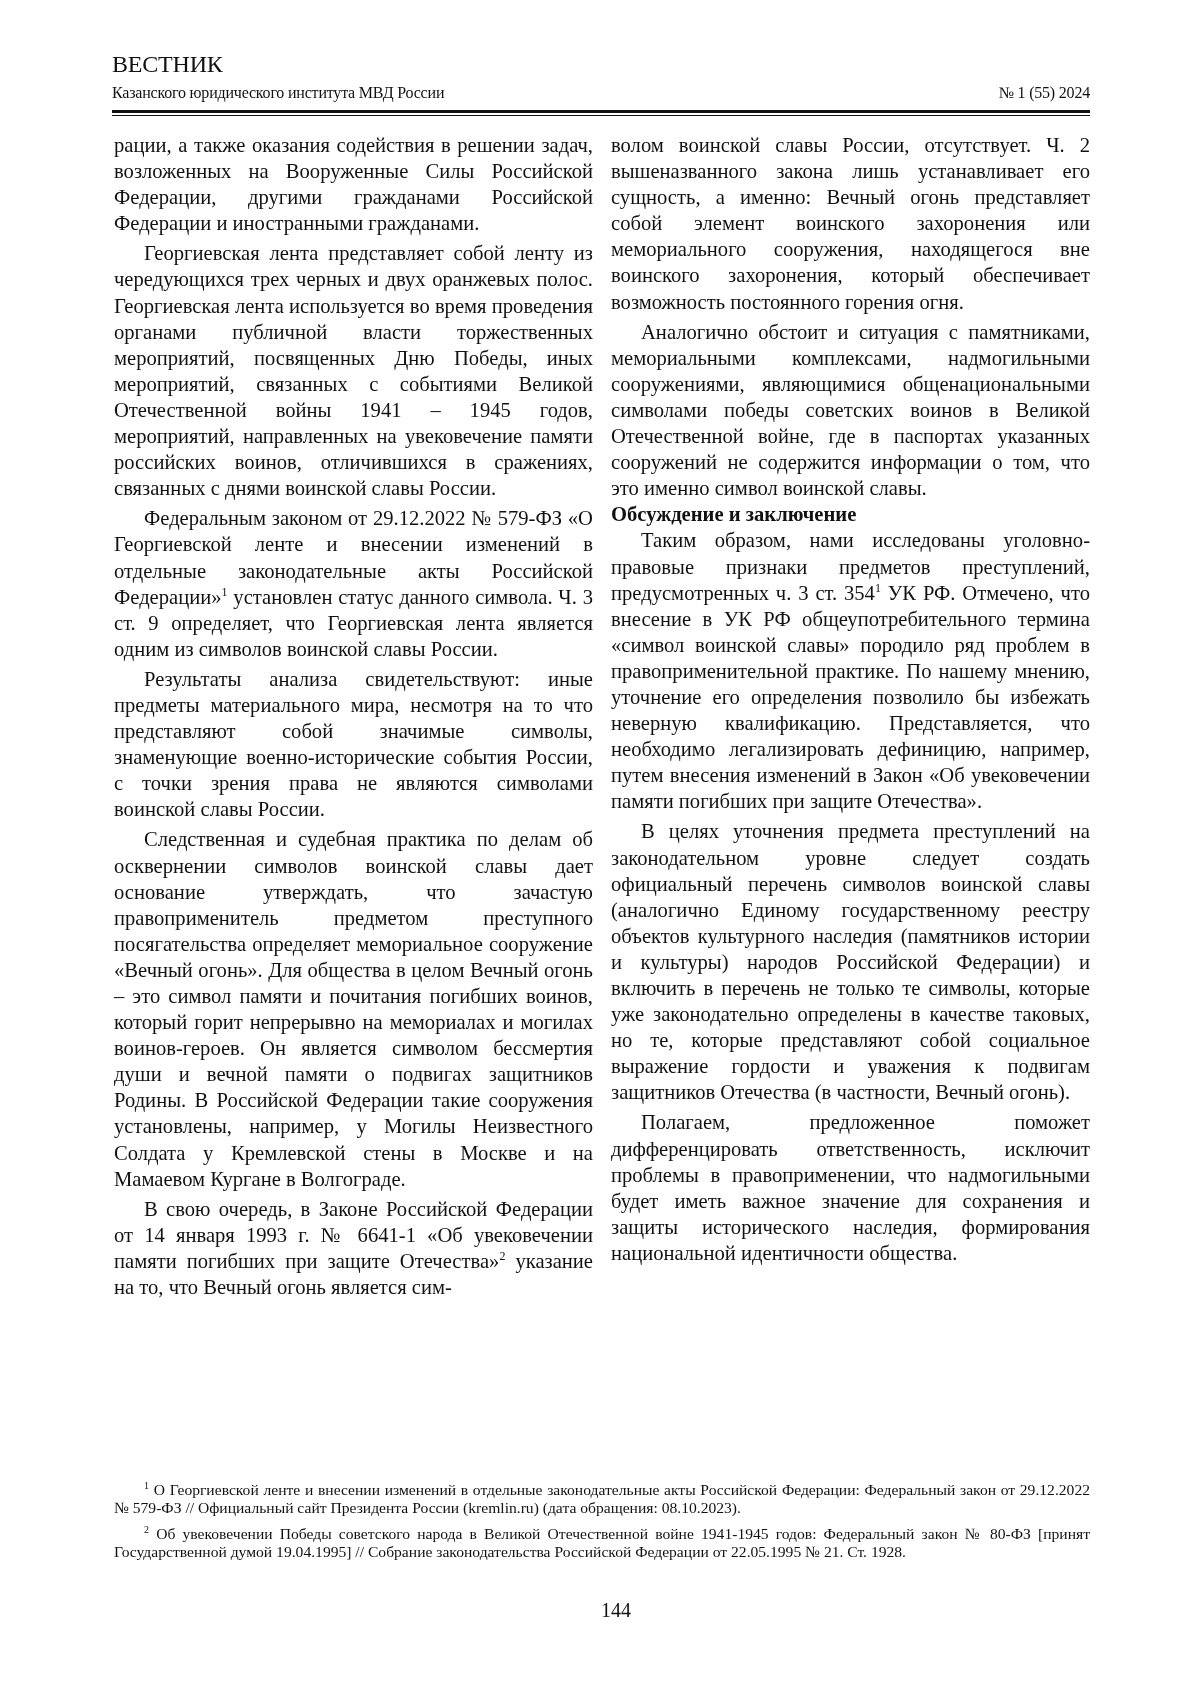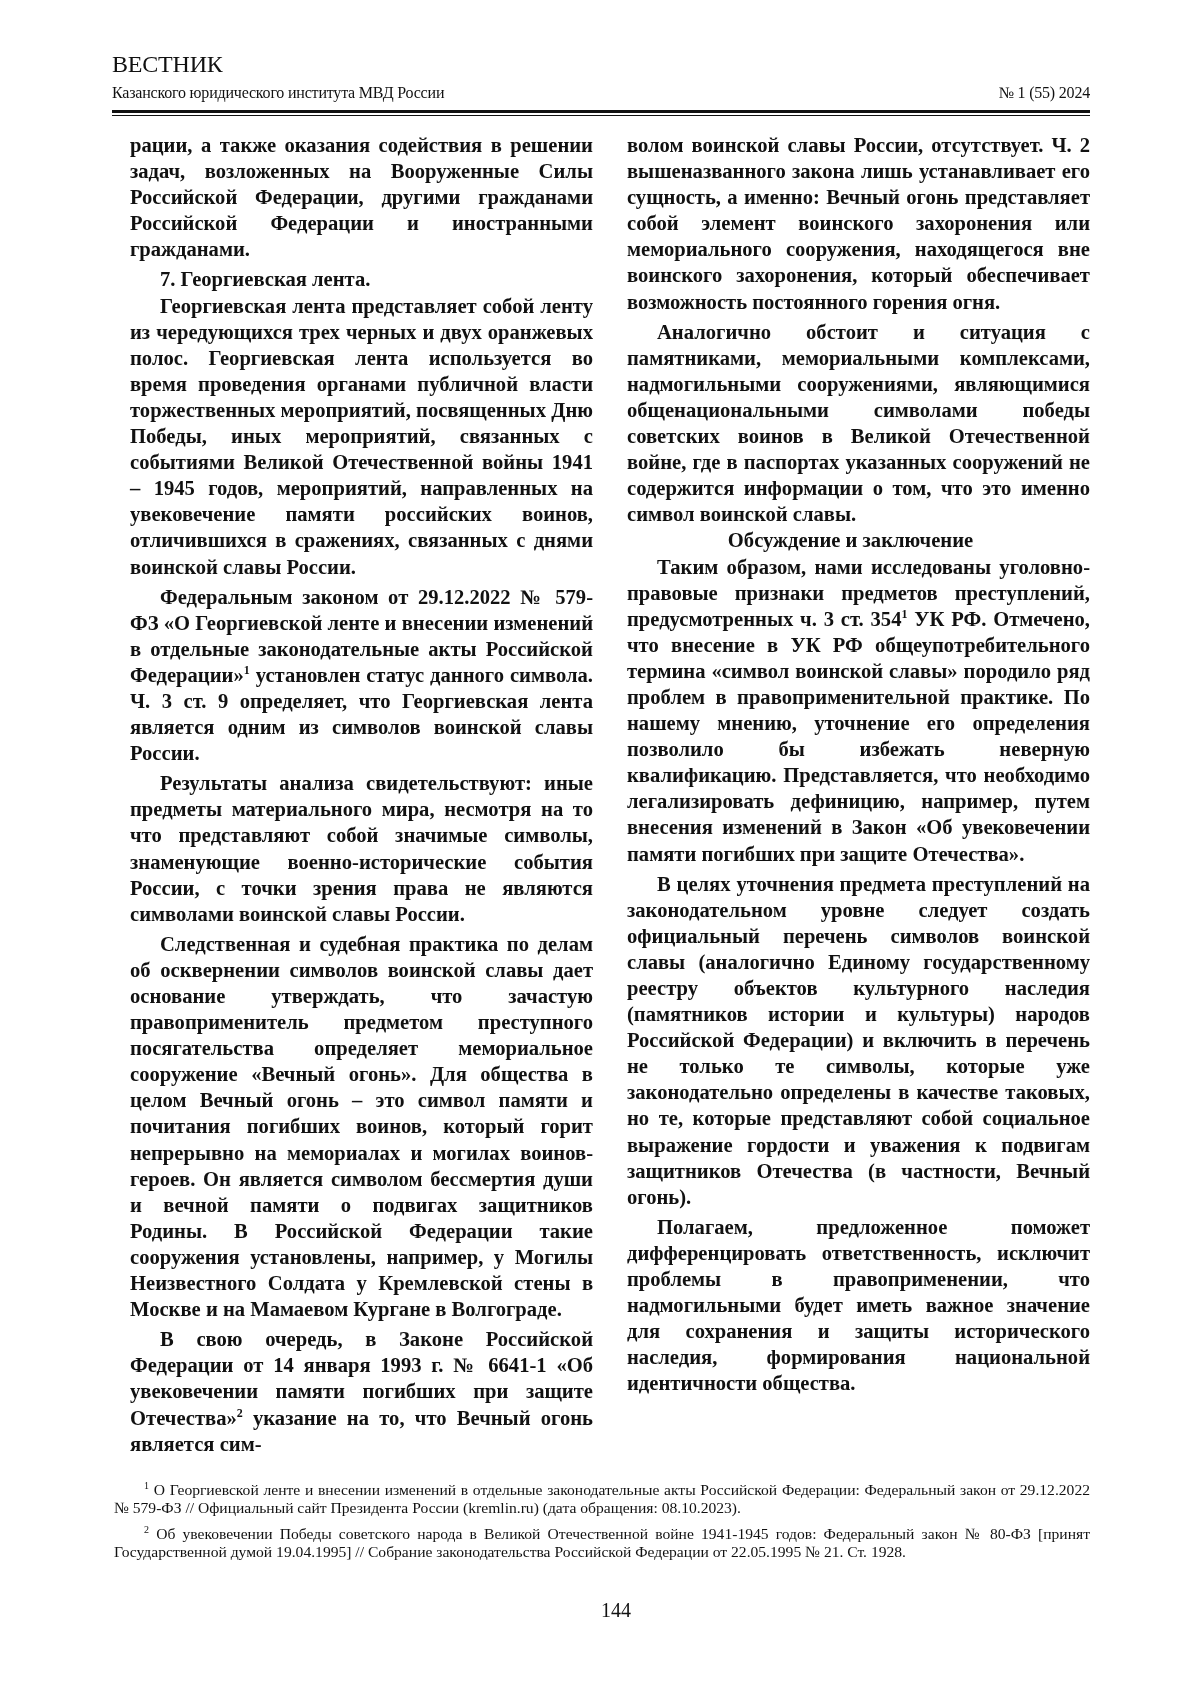--- a/index.html
+++ b/index.html
@@ -7,24 +7,24 @@
   .page { position: absolute; left: 0; top: 0; width: 1200px; height: 1697px; }
   .header { position: absolute; left: 112px; top: 50px; width: 978px; }
   .header .line1 { font-size: 24px; line-height: 28px; letter-spacing: -0.2px; }
   .header .line2 { display: flex; justify-content: space-between; font-size: 16px; line-height: 30px; letter-spacing: -0.2px; }
   .rule { position: absolute; left: 112px; top: 110px; width: 978px; }
   .rule .thick { height: 3px; background: #111; }
   .rule .thin { height: 1px; background: #111; margin-top: 2px; }
   .col { position: absolute; top: 132px; width: 479px; font-size: 20.6px; line-height: 26.1px; text-align: justify; }
   .col.left { left: 114px; }
   .col.right { left: 611px; }
-  .col p { margin: 0 0 4px 16px; text-indent: 30px; hyphens: manual; font-weight: bold; }
+  .col p { margin: 0 0 4px 0; text-indent: 30px; hyphens: manual; }
   .col p.noindent { text-indent: 0; }
   .col p.nm { margin-bottom: 0; }
-  .col h3 { margin: 0; font-size: 20.6px; line-height: 26.1px; text-align: center; font-weight: bold; }
+  .col h3 { margin: 0; font-size: 20.6px; line-height: 26.1px; font-weight: bold; }
   sup { font-size: 12px; line-height: 0; vertical-align: 8px; }
   .footnotes { position: absolute; left: 114px; top: 1481px; width: 976px; font-size: 15.6px; line-height: 18px; text-align: justify; }
   .footnotes p { margin: 0 0 8px 0; text-indent: 30px; }
   .footnotes sup { font-size: 10px; vertical-align: 6px; }
   .pagenum { position: absolute; left: 16px; width: 1200px; top: 1599px; text-align: center; font-size: 20px; }
 </style>
 </head>
 <body>
 
 <div class="page">
@@ -36,21 +36,20 @@
       <span>№ 1 (55) 2024</span>
     </div>
   </div>
   <div class="rule">
     <div class="thick"></div>
     <div class="thin"></div>
   </div>
 
   <div class="col left">
     <p class="noindent">рации, а также оказания  содействия в решении задач, возложенных на Вооруженные Силы Российской Федерации, другими гражданами Российской Федерации и иностранными гражданами.</p>
-    <p class="nm">7. Георгиевская лента.</p>
     <p>Георгиевская лента представляет собой ленту из чередующихся трех черных и двух оранжевых полос. Георгиевская лента используется во время проведения органами публичной власти торжественных мероприятий, посвященных Дню Победы, иных мероприятий, связанных с событиями Великой Отечественной войны 1941 – 1945 годов, мероприятий, направленных на увековечение памяти российских воинов, отличившихся в сражениях, связанных с днями воинской славы России.</p>
     <p><span>Федеральным законом от 29.12.2022 № 579-ФЗ «О Георгиевской ленте и внесении изменений в отдельные законодательные акты Российской Федерации»</span><sup>1</sup><span> установлен статус данного символа. Ч. 3 ст. 9 определяет, что Георгиевская лента является одним из символов воинской славы России.</span></p>
     <p>Результаты анализа свидетельствуют: иные предметы материального мира, несмотря на то что представляют собой значимые символы, знаменующие военно-исторические события России, с точки зрения права не являются символами воинской славы России.</p>
     <p>Следственная и судебная практика по делам об осквернении символов воинской славы дает основание утверждать, что зачастую правоприменитель предметом преступного посягательства определяет мемориальное сооружение «Вечный огонь». Для общества в целом Вечный огонь – это символ памяти и почитания погибших воинов, который горит непрерывно на мемориалах и могилах воинов-героев. Он является символом бессмертия души и вечной памяти о подвигах защитников Родины. В Российской Федерации такие сооружения установлены, например, у Могилы Неизвестного Солдата у Кремлевской стены в Москве и на Мамаевом Кургане в Волгограде.</p>
     <p><span>В свою очередь, в Законе Российской Федерации от 14 января 1993 г. № 6641-1 «Об увековечении памяти погибших при защите Отечества»</span><sup>2</sup><span> указание на то, что Вечный огонь является сим-</span></p>
   </div>
 
   <div class="col right">
     <p class="noindent">волом воинской славы России, отсутствует. Ч. 2 вышеназванного закона лишь устанавливает его сущность, а именно: Вечный огонь представляет собой элемент воинского захоронения или мемориального сооружения, находящегося вне воинского захоронения, который обеспечивает возможность постоянного горения огня.</p>
     <p class="nm">Аналогично обстоит и ситуация с памятниками, мемориальными комплексами, надмогильными сооружениями, являющимися общенациональными символами победы советских воинов в Великой Отечественной войне, где в паспортах указанных сооружений не содержится информации о том, что это именно символ воинской славы.</p>

